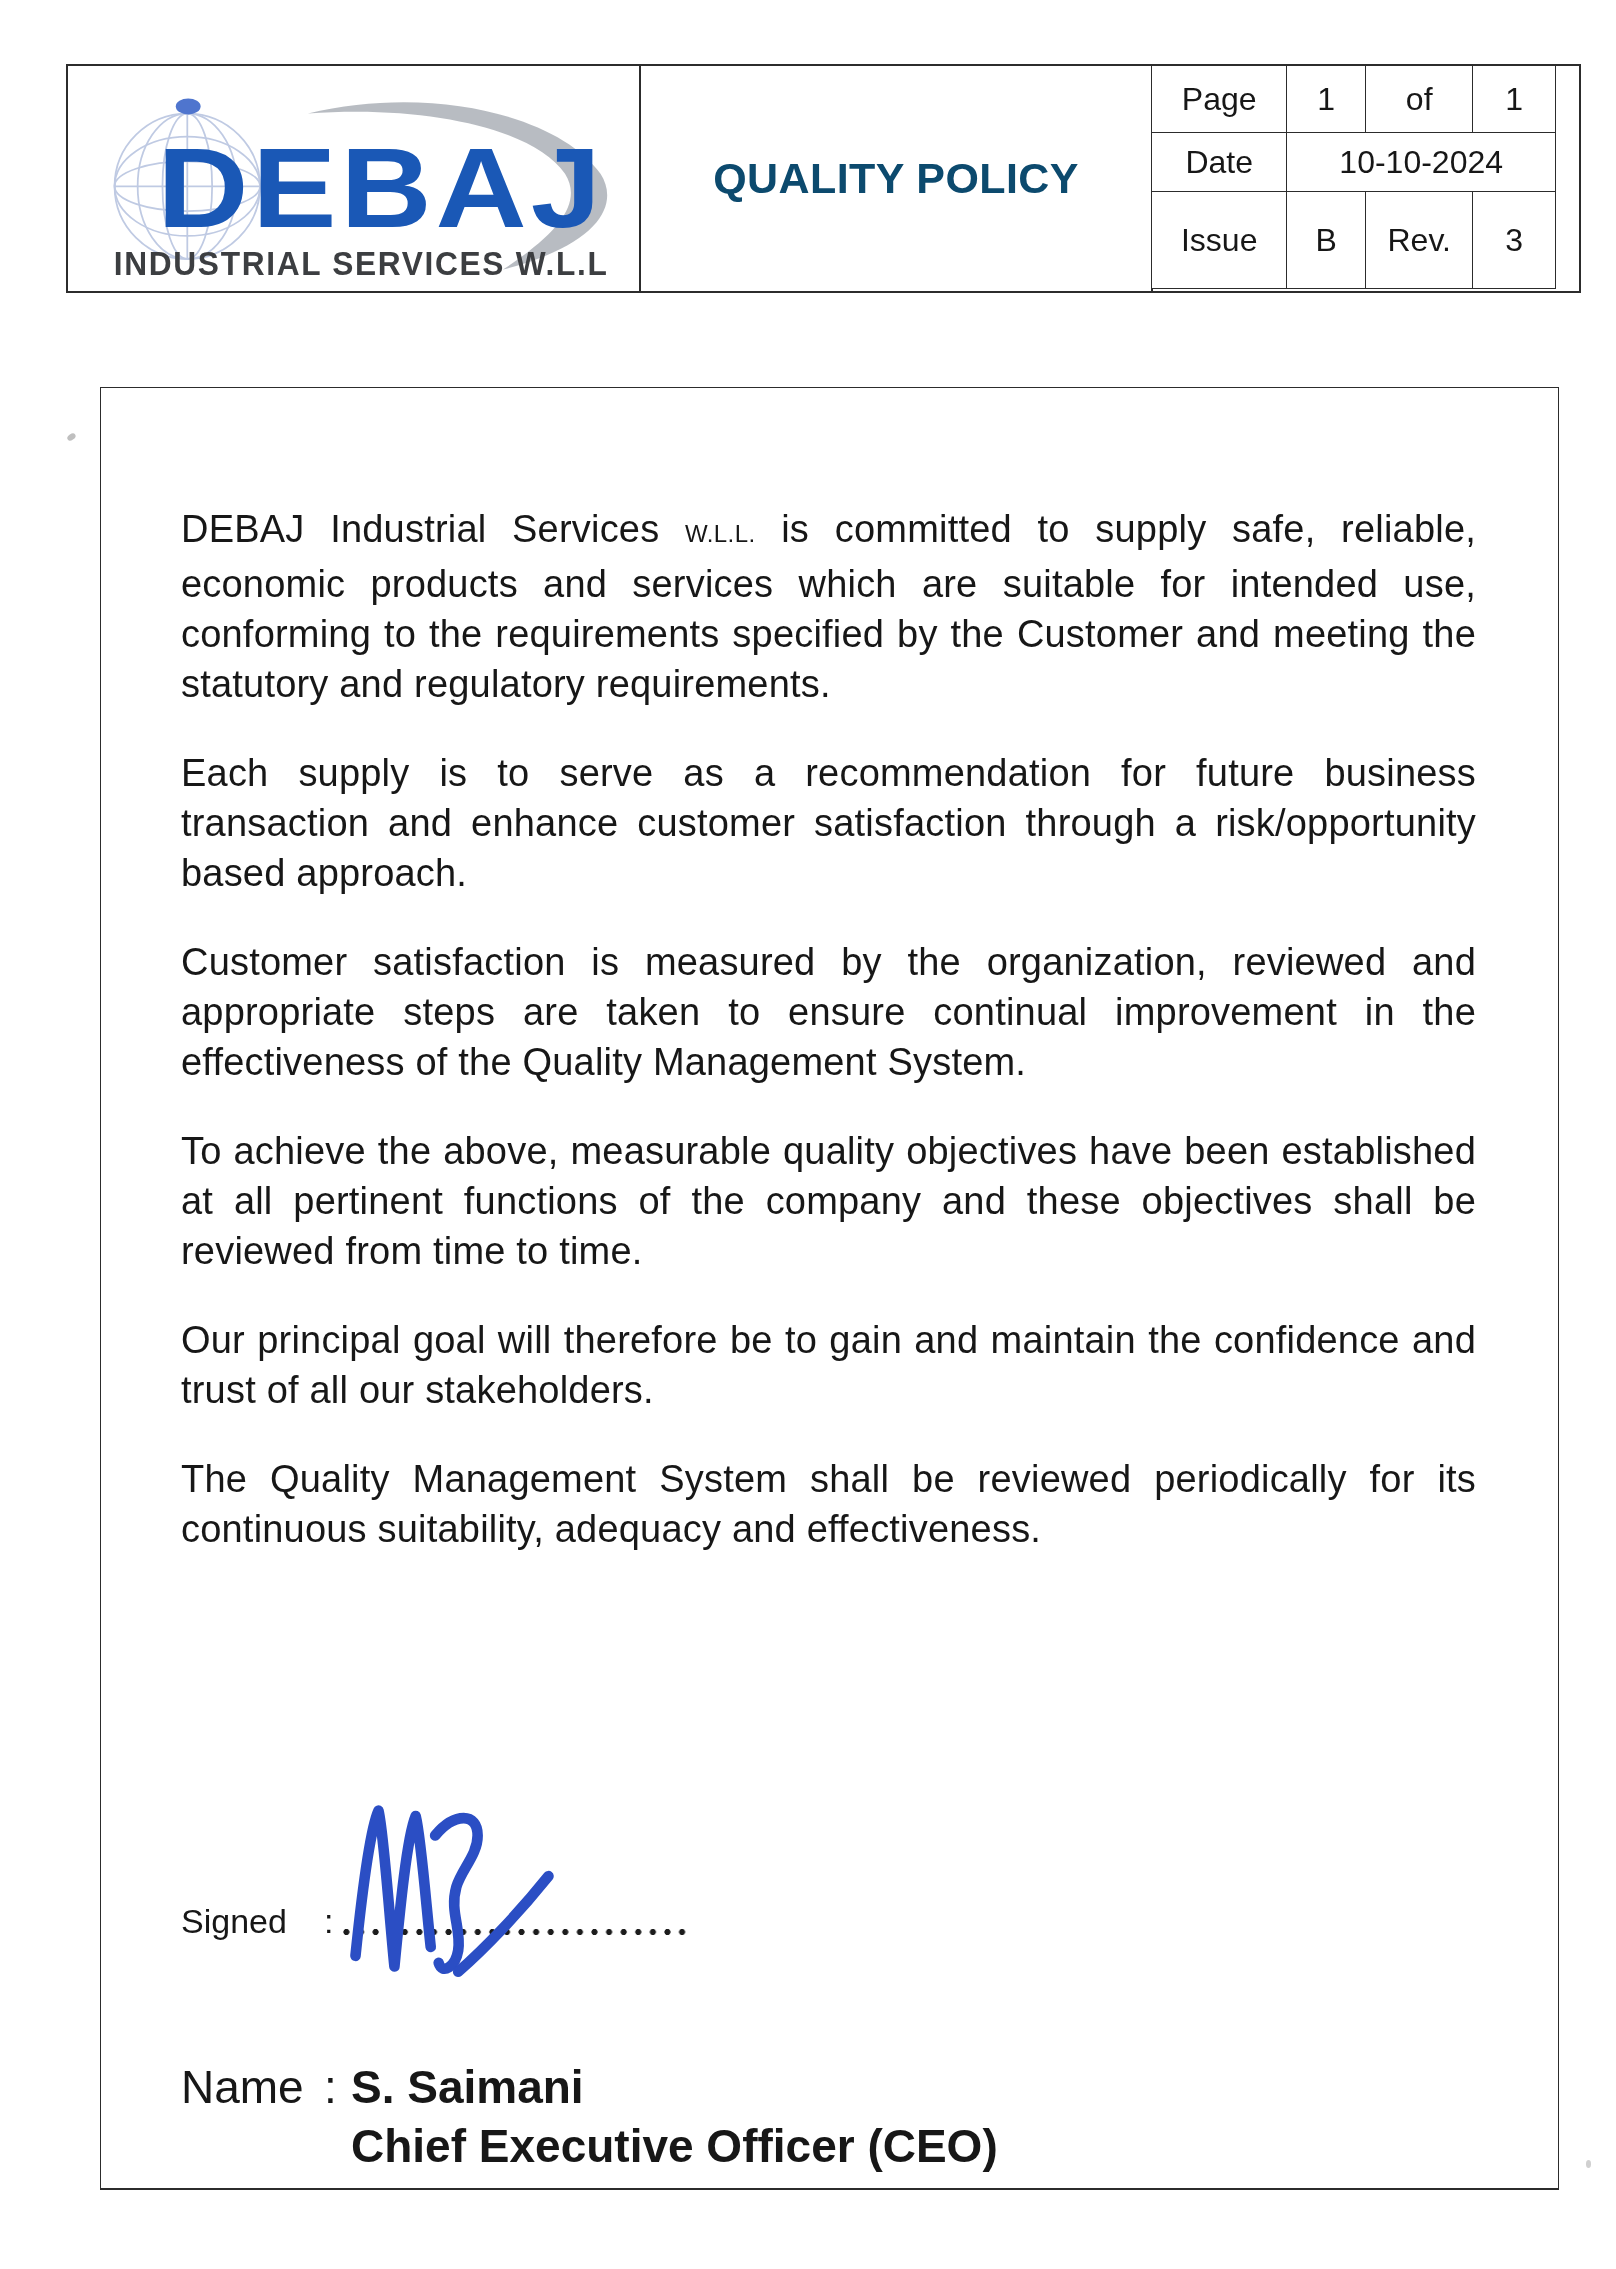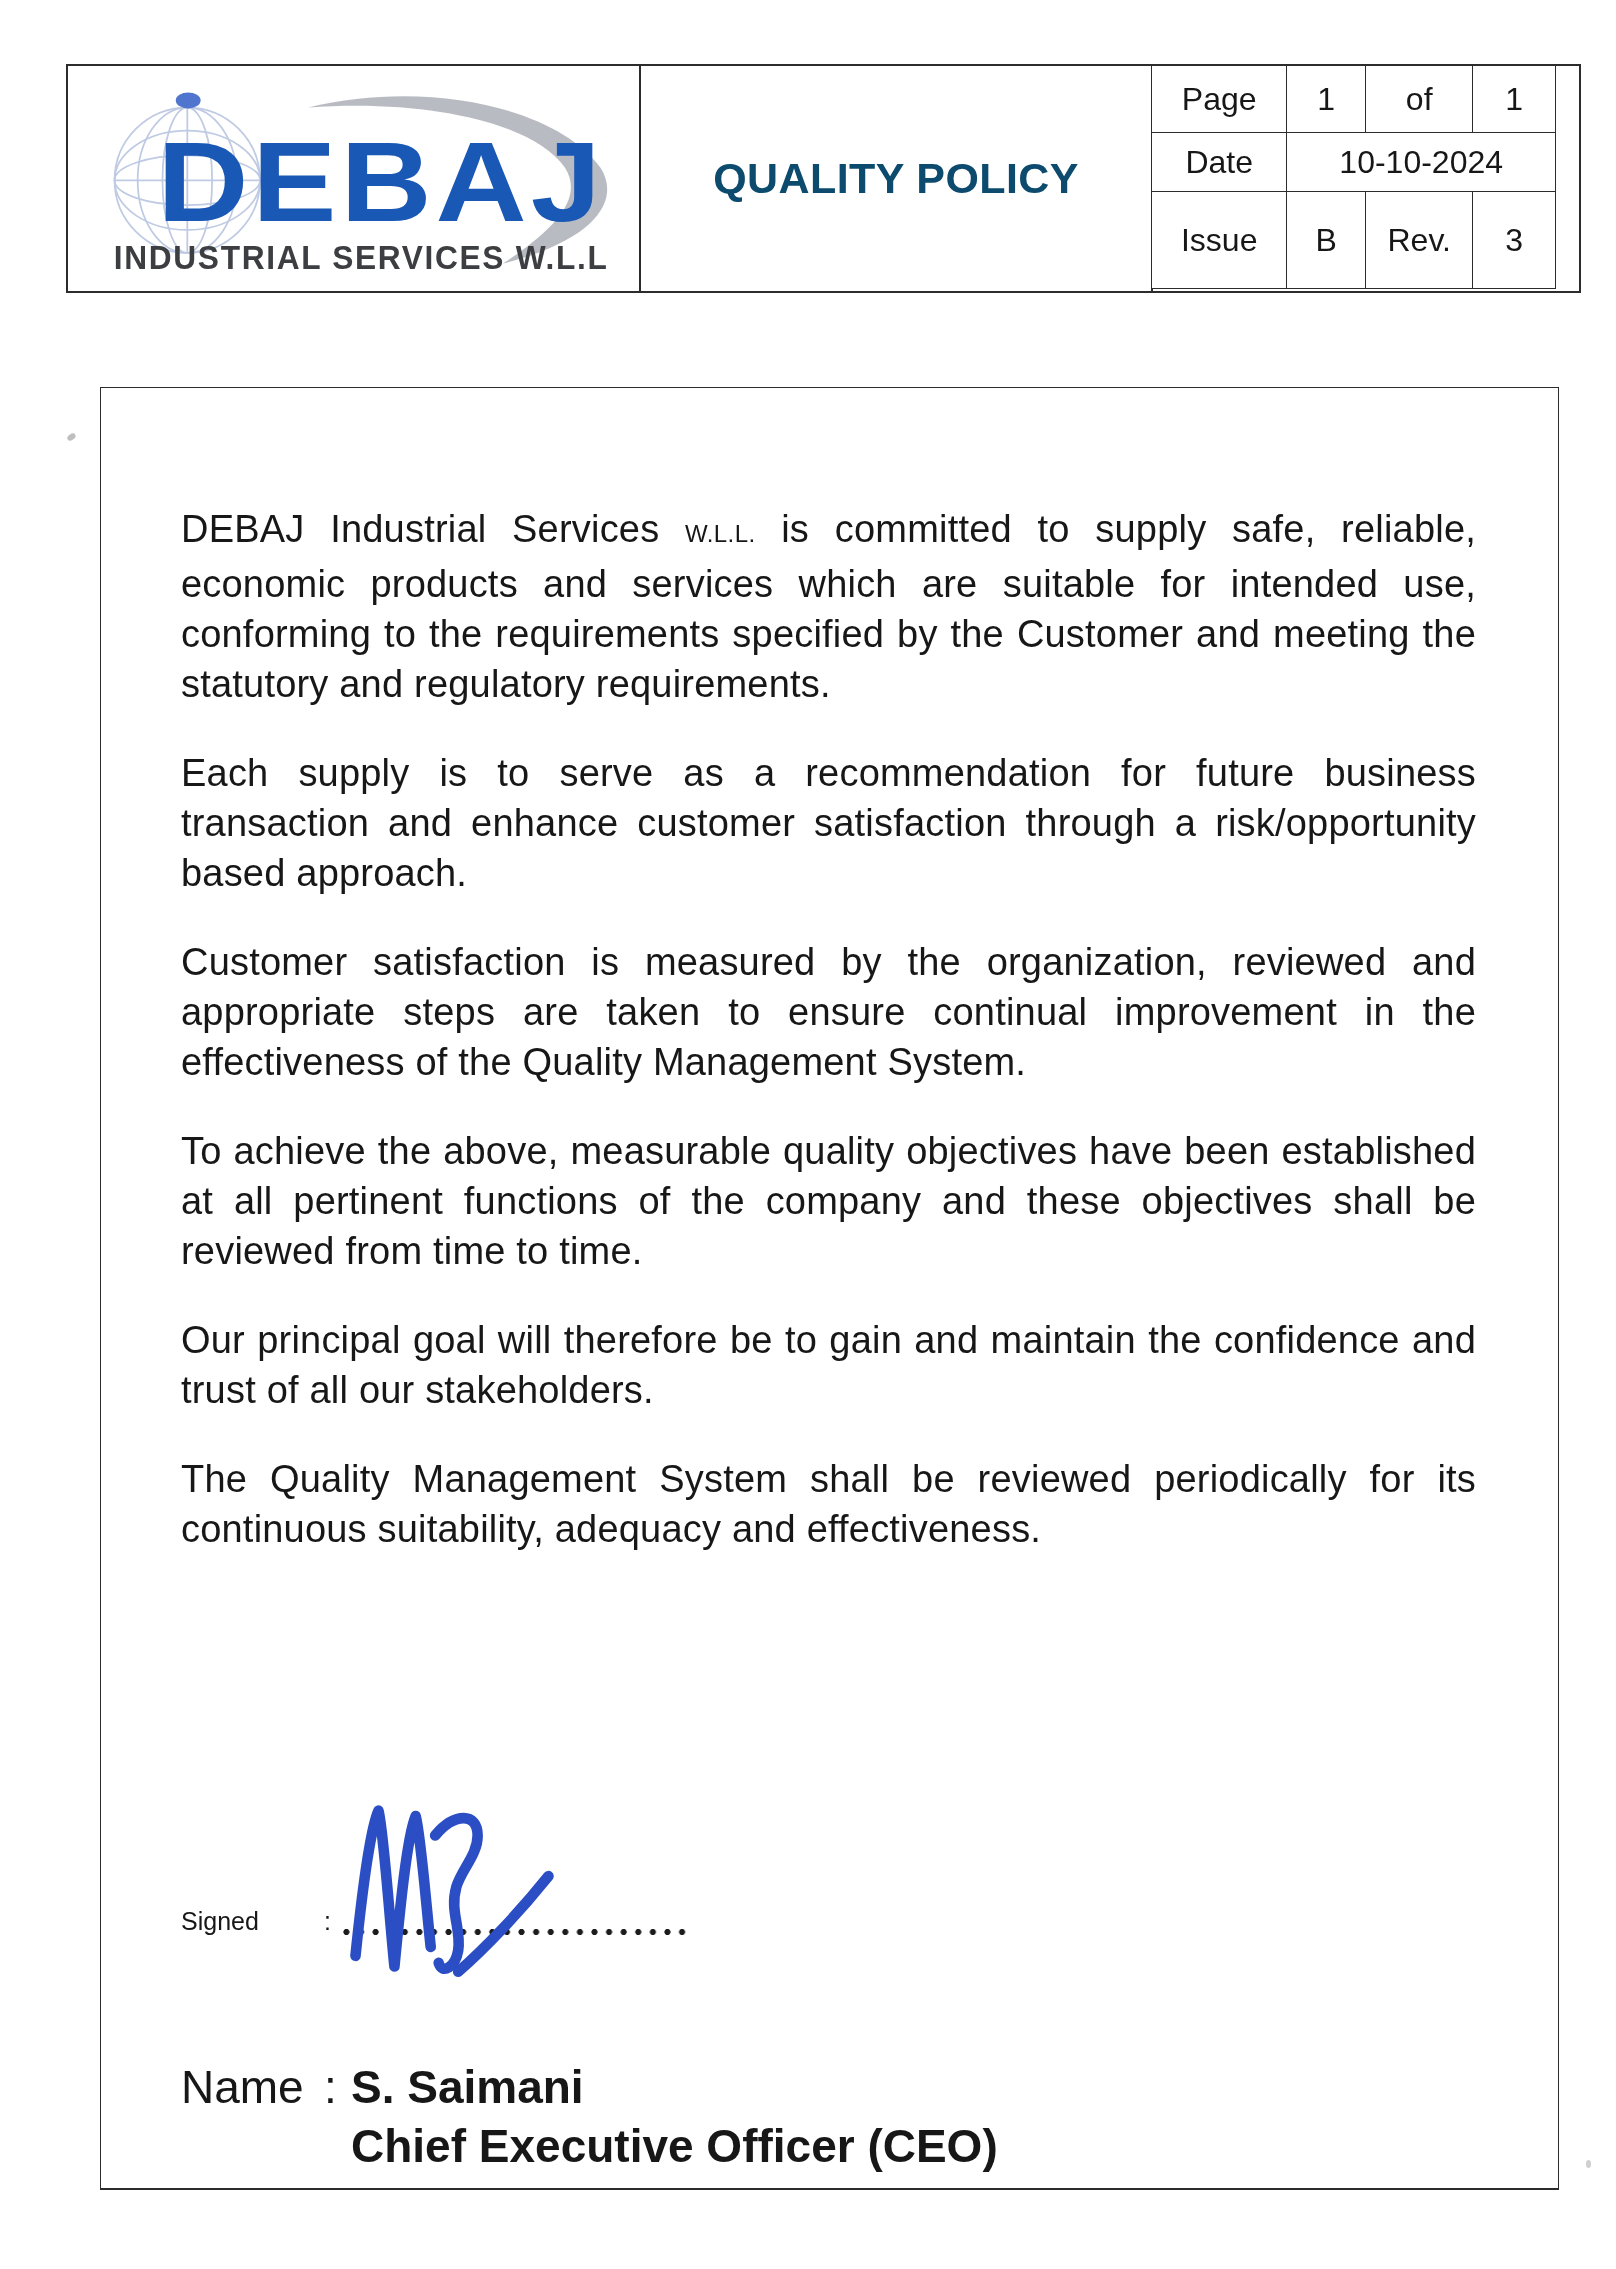--- a/index.html
+++ b/index.html
@@ -24,21 +24,21 @@
     position:absolute;left:66px;top:64px;width:1515px;height:229px;
     border:2.7px solid var(--line);
     box-sizing:border-box;
     display:flex;
     background:#fff;
   }
   .logo-cell{
     width:573px;flex:0 0 auto;
     border-right:2.7px solid var(--line);
     box-sizing:border-box;
-    display:flex;align-items:center;justify-content:center;
+    display:flex;align-items:flex-end;justify-content:center;
     overflow:hidden;
   }
   .logo-svg{display:block;}
   .title-cell{
     width:512px;flex:0 0 auto;
     border-right:2.7px solid var(--line);
     box-sizing:border-box;
     display:flex;align-items:center;justify-content:center;
   }
   .doc-title{
@@ -79,21 +79,21 @@
     margin:0 0 39px 0;
     font-size:38px;line-height:50px;
     text-align:justify;
     letter-spacing:0.2px;
     color:var(--text);
   }
   .wll-small{font-size:24px;letter-spacing:0.4px;}
   
   .sig-row{
     position:relative;height:59px;margin-top:333px;
-    font-size:25px;line-height:50px;
+    font-size:34px;line-height:50px;
   }
   .sig-row .lbl{position:absolute;left:0;bottom:0;}
   .sig-row .colon{position:absolute;left:143px;bottom:0;}
   .sig-dots{
     position:absolute;left:161px;bottom:9.8px;width:344px;height:8px;
     background-image:radial-gradient(circle at 4.4px 4px,#1c1c1c 2.7px,rgba(0,0,0,0) 3.4px);
     background-size:14.6px 8px;
     background-repeat:repeat-x;
   }
   .sig-ink{position:absolute;left:155px;top:-89px;width:239px;height:182px;pointer-events:none;}

